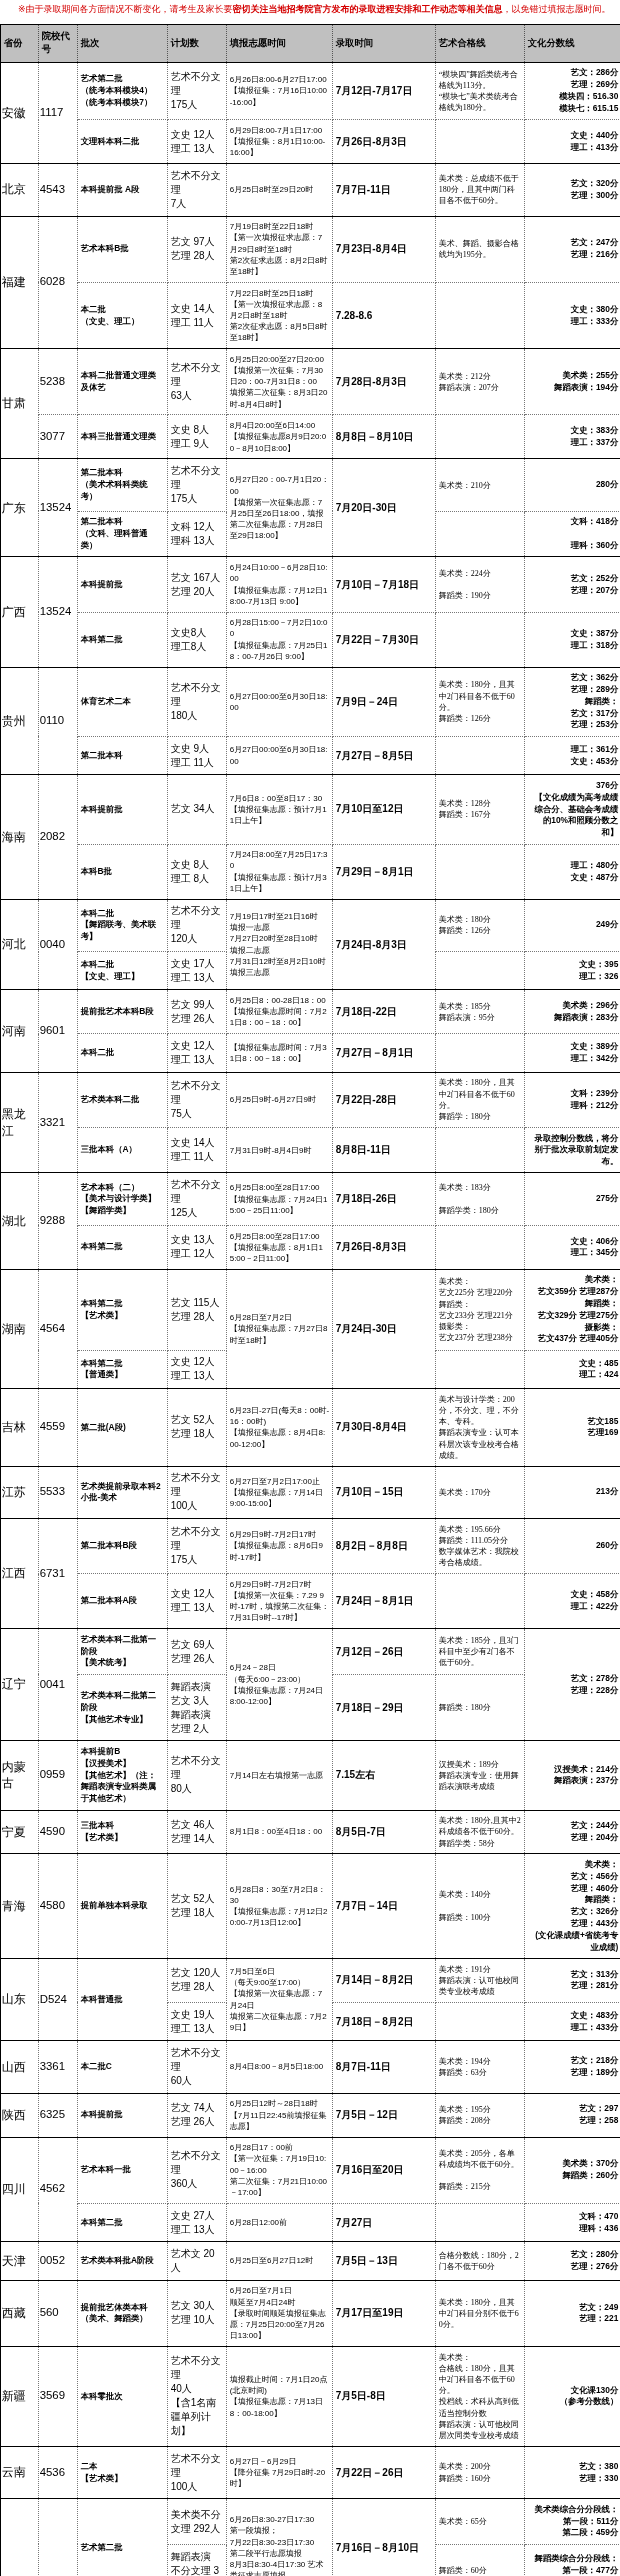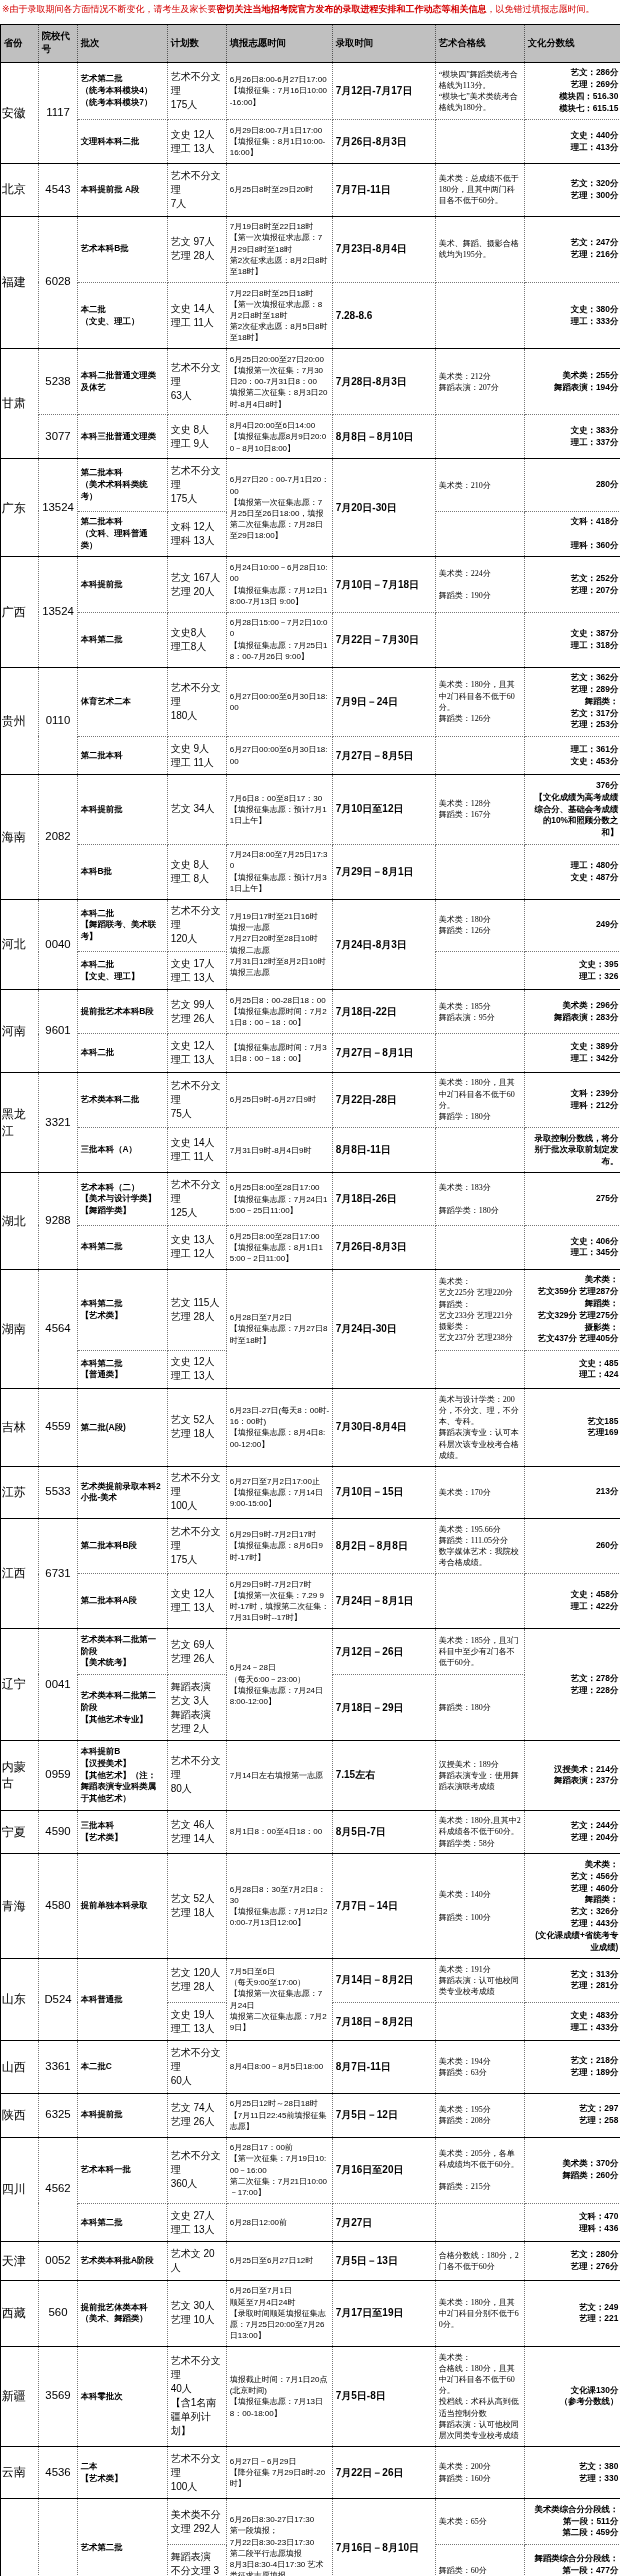--- a/index.html
+++ b/index.html
@@ -1,26 +1,26 @@
 <!DOCTYPE html>
 <html style="font-size:10.8px"><head>
 <meta charset="utf-8">
 <style>
   html,body{margin:0;padding:0;background:#fff;}
   body{width:620px;font-family:"Liberation Sans","DejaVu Sans",sans-serif;color:#000;}
-  .disclaimer{color:#d40000;font-size:9px;line-height:1.55;padding:3.4px 2px 6.7px 2px;}
+  .disclaimer{color:#d40000;font-size:9px;line-height:1.55;padding:3.4px 2px 6.7px 2px;margin-left:16px;}
   .disclaimer div{margin:0;}
   table{width:620px;table-layout:fixed;border-collapse:collapse;border:1.3px solid #000;}
   th{background:#c0c0c0;font-size:9.4px;font-weight:bold;text-align:left;padding:5.4px 2.7px;
      border-left:0.7px dotted #555;border-right:0.7px dotted #555;border-bottom:1.3px solid #000;}
   td{border:0.7px dotted #777;vertical-align:middle;padding:4.7px 2.7px;font-size:8px;
      line-height:1.4;white-space:pre-line;word-break:break-all;}
   td.sec-first{border-top:1.3px solid #000;}
   td.col-province{font-size:12px;text-align:left;padding:2.7px 0.7px;}
-  td.col-code{font-size:11.4px;text-align:center;padding:2.7px 0.7px;}
+  td.col-code{font-size:11.4px;padding:2.7px 0.7px;}
   td.col-batch{font-size:8.4px;font-weight:bold;}
   td.col-plan{font-size:10px;}
   td.col-time{font-size:8px;margin-left:20px;}
   td.col-adm{font-size:10px;font-weight:bold;}
   td.col-art{font-size:8px;font-family:Liberation Serif, serif;}
   td.col-cult{font-size:8.4px;font-weight:bold;text-align:right;}
   .b{font-weight:bold;}
 </style>
 </head>
 <body>

